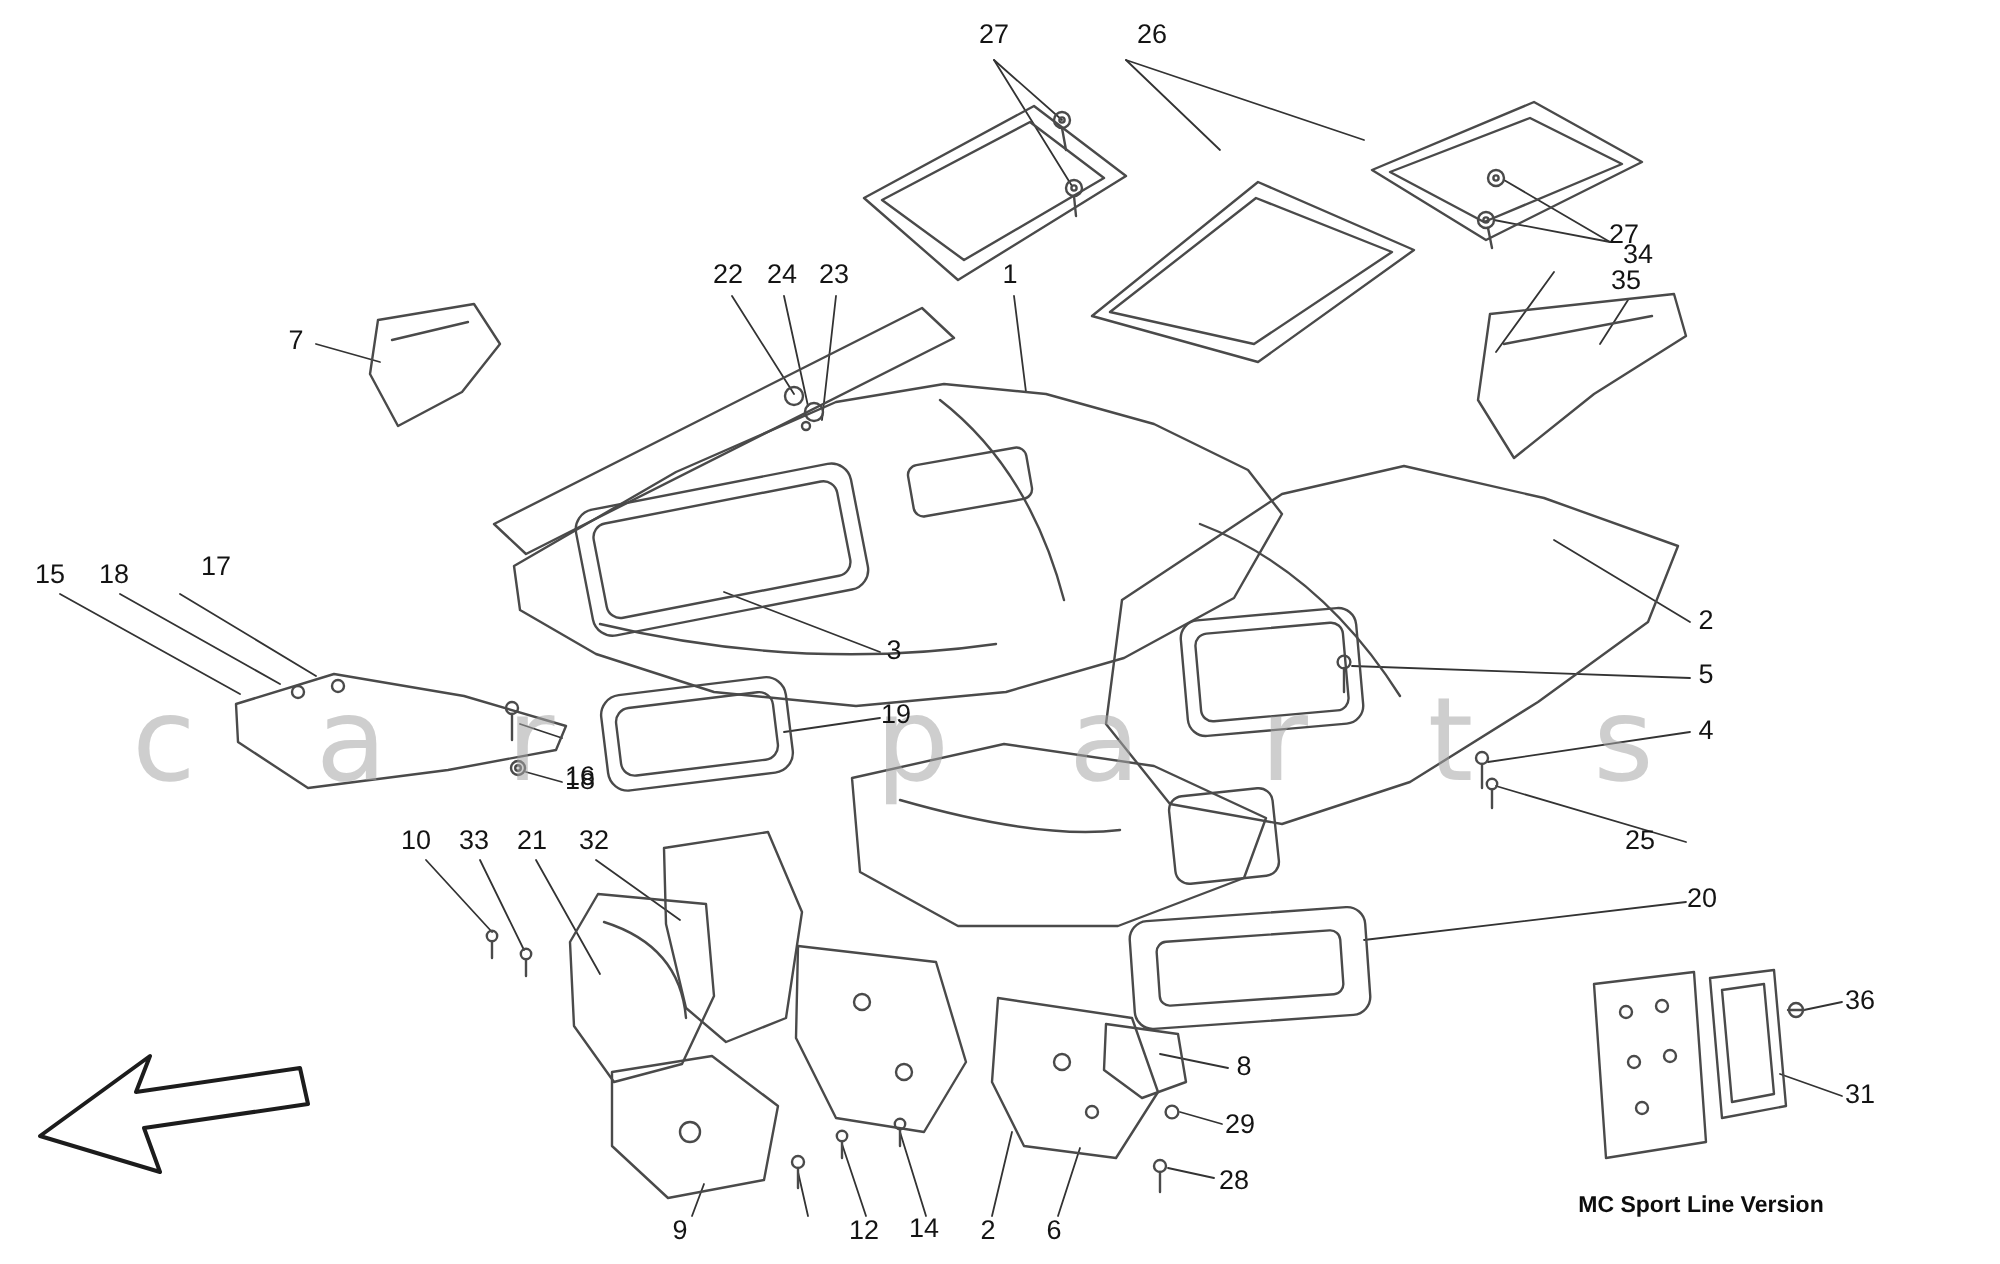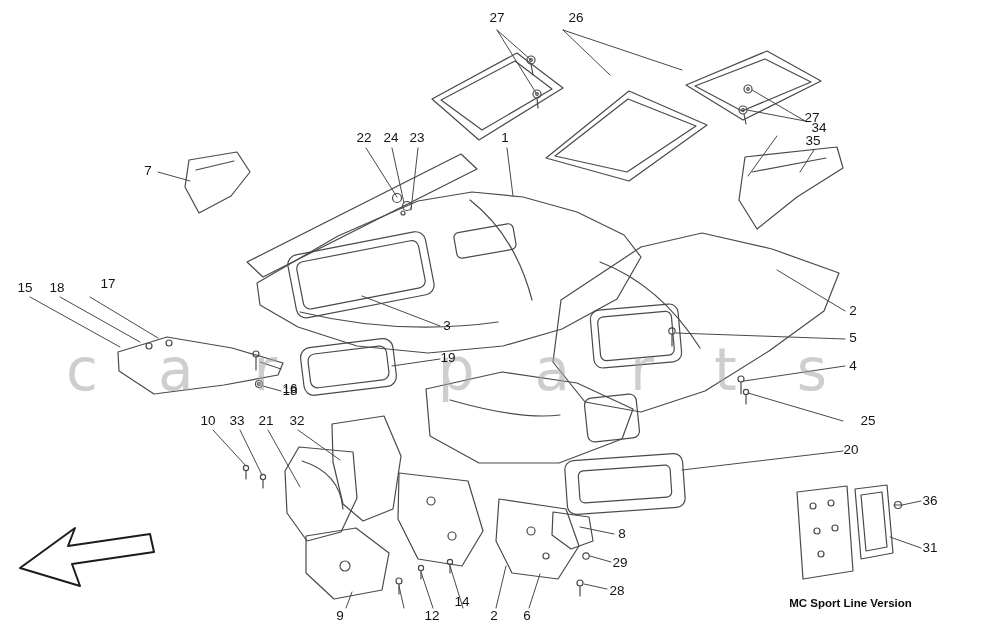--- a/index.html
+++ b/index.html
@@ -274,35 +274,35 @@
       <span class="callout" style="left: 25px; top: 287px;">15</span>
       <span class="callout" style="left: 57px; top: 287px;">18</span>
       <span class="callout" style="left: 88px; top: 283px; margin-left: 20px;">17</span>
       <span class="callout" style="left: 853px; top: 310px;">2</span>
       <span class="callout" style="left: 853px; top: 337px;">5</span>
       <span class="callout" style="left: 853px; top: 365px;">4</span>
       <span class="callout" style="left: 447px; top: 325px;">3</span>
       <span class="callout" style="left: 290px; top: 368px; margin-top: 20px;">16</span>
       <span class="callout" style="left: 290px; top: 390px;">18</span>
       <span class="callout" style="left: 448px; top: 357px; text-align: center;">19</span>
-      <span class="callout" style="left: 868px; top: 420px;">25</span>
+      <span class="callout" style="left: 820px; top: 420px;">25</span>
       <span class="callout" style="left: 208px; top: 420px;">10</span>
       <span class="callout" style="left: 237px; top: 420px;">33</span>
       <span class="callout" style="left: 266px; top: 420px;">21</span>
       <span class="callout" style="left: 297px; top: 420px;">32</span>
       <span class="callout" style="left: 851px; top: 449px;">20</span>
       <span class="callout" style="left: 622px; top: 533px;">8</span>
       <span class="callout" style="left: 620px; top: 562px;">29</span>
       <span class="callout" style="left: 617px; top: 590px;">28</span>
       <span class="callout" style="left: 930px; top: 500px;">36</span>
       <span class="callout" style="left: 930px; top: 547px;">31</span>
       <span class="callout" style="left: 340px; top: 615px;">9</span>
       <span class="callout" style="left: 402px; top: 615px; margin-top: 48px;">11</span>
       <span class="callout" style="left: 432px; top: 615px;">12</span>
-      <span class="callout" style="left: 462px; top: 601px;">14</span>
+      <span class="callout" style="left: 462px; top: 614px;">14</span>
       <span class="callout" style="left: 494px; top: 615px;">2</span>
       <span class="callout" style="left: 527px; top: 615px;">6</span>
     </div>
 
   <div class="footer-note">
     <div>MC Sport Line Version</div>
   </div>
 
 </div>
 

